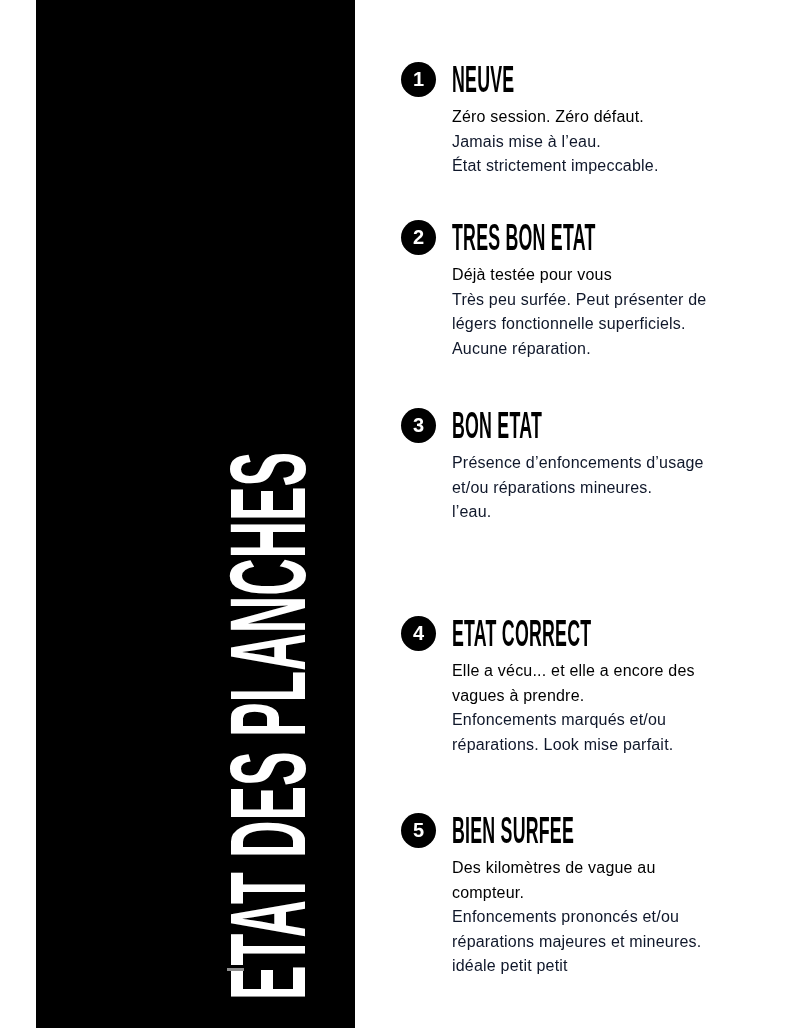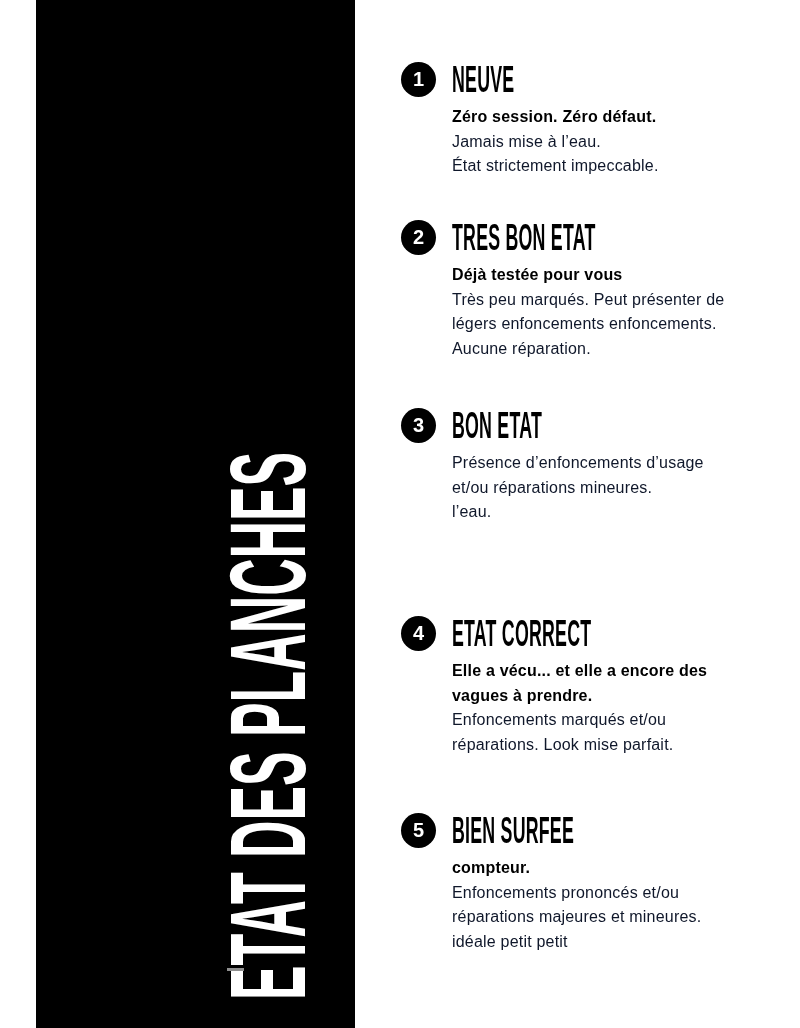--- a/index.html
+++ b/index.html
@@ -74,21 +74,21 @@
     margin:8px 0 0 51px;
   }
   .line {
     font-size:16px;
     line-height:24.6px;
     letter-spacing:0.2px;
     color:#0f172a;
     white-space:nowrap;
   }
   .line.bold {
-    font-weight:700;
+    font-weight:400;
     color:#000000;
   }
   .item-1 { top:62px; }
   .item-2 { top:220px; }
   .item-3 { top:408px; }
   .item-4 { top:616px; }
   .item-5 { top:813px; }
 </style>
 </head>
 <body>
@@ -113,22 +113,22 @@
     </div>
   </div>
 
   <div class="item item-2">
     <div class="item-header">
       <div class="num-circle">2</div>
       <div class="item-title">TRES BON ETAT</div>
     </div>
     <div class="item-text">
       <div class="line bold">Déjà testée pour vous</div>
-      <div class="line">Très peu marqués. Peut présenter de</div>
-      <div class="line">légers enfoncements enfoncements.</div>
+      <div class="line">Très peu surfée. Peut présenter de</div>
+      <div class="line">légers fonctionnelle superficiels.</div>
       <div class="line">Aucune réparation.</div>
     </div>
   </div>
 
   <div class="item item-3">
     <div class="item-header">
       <div class="num-circle">3</div>
       <div class="item-title">BON ETAT</div>
     </div>
     <div class="item-text">
@@ -150,20 +150,21 @@
       <div class="line">réparations. Look mise parfait.</div>
     </div>
   </div>
 
   <div class="item item-5">
     <div class="item-header">
       <div class="num-circle">5</div>
       <div class="item-title">BIEN SURFEE</div>
     </div>
     <div class="item-text">
+      <div class="line bold">Des kilomètres de vague au</div>
       <div class="line bold">compteur.</div>
       <div class="line">Enfoncements prononcés et/ou</div>
       <div class="line">réparations majeures et mineures.</div>
       <div class="line">idéale petit petit</div>
     </div>
   </div>
 
 </div>
 
 </body></html>

